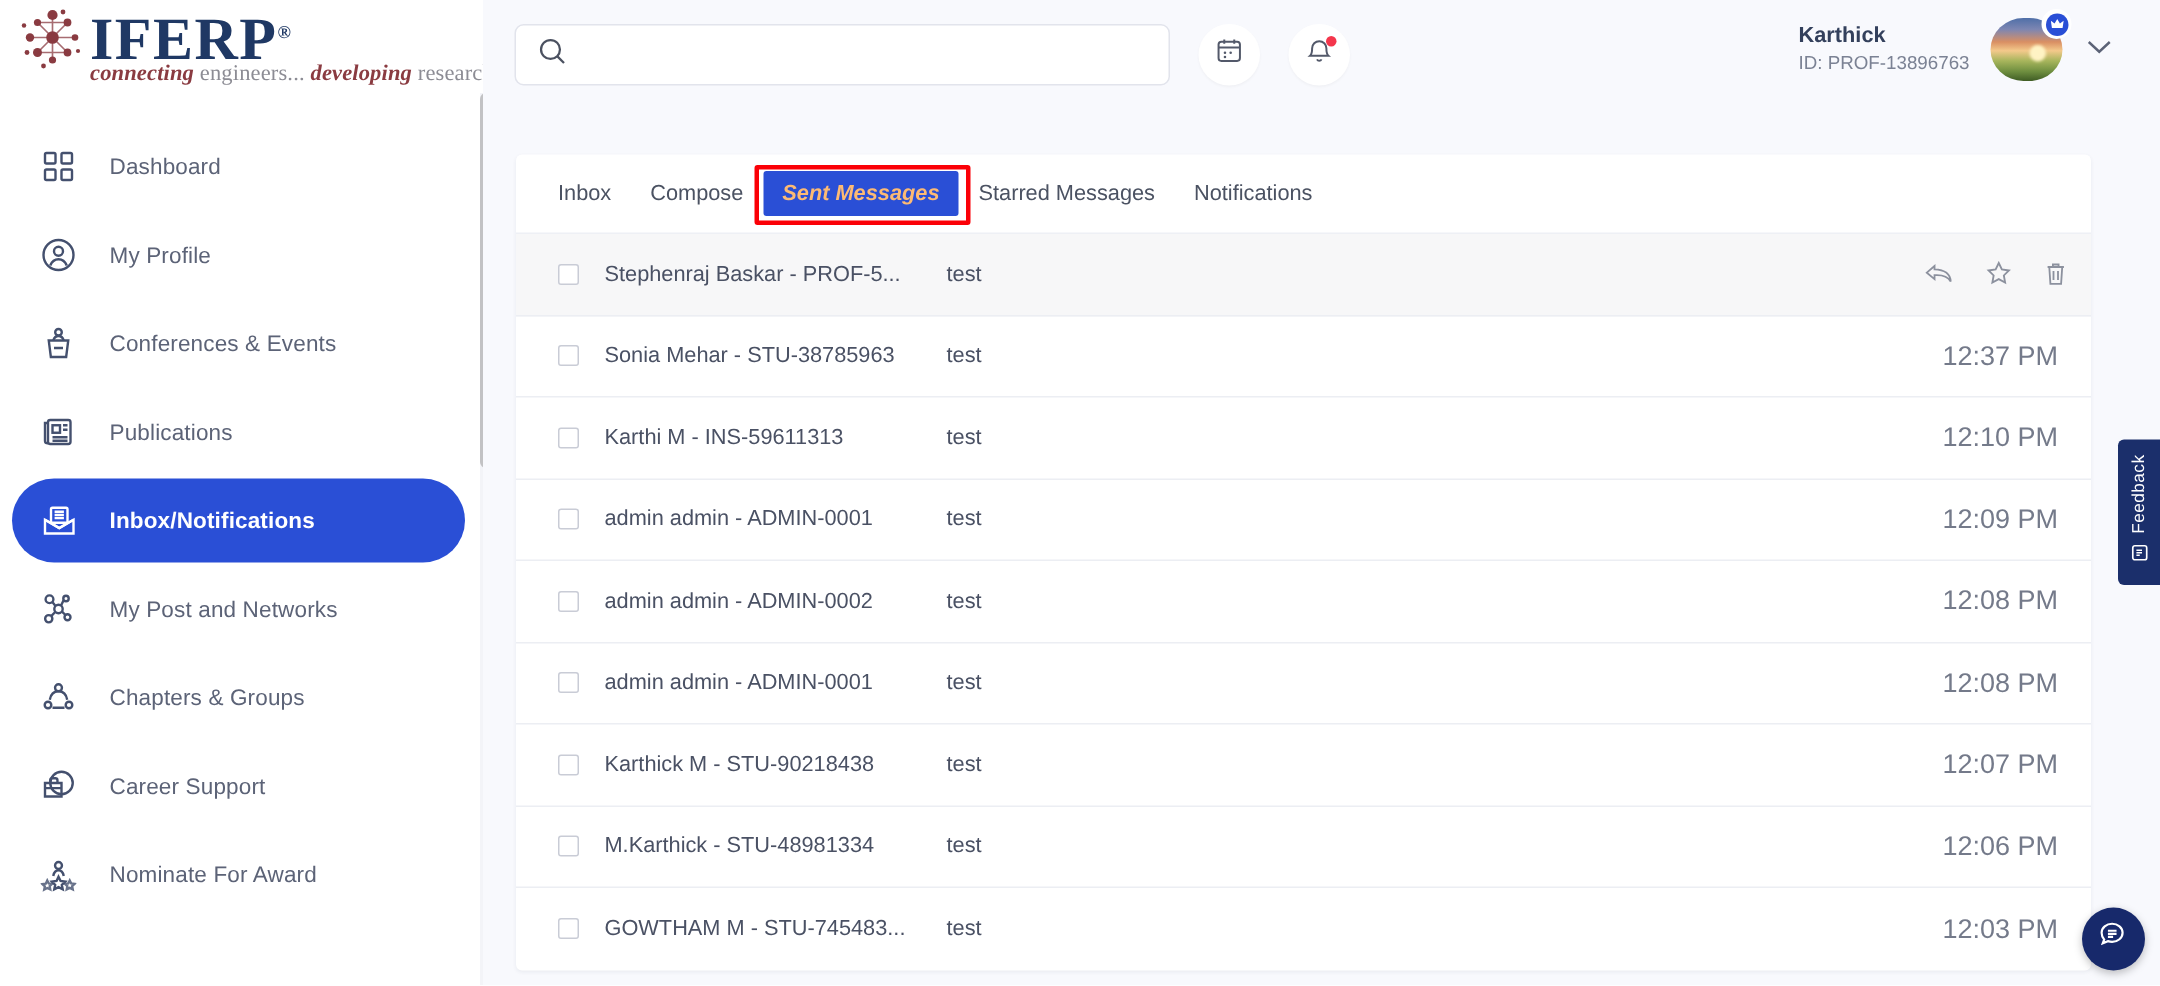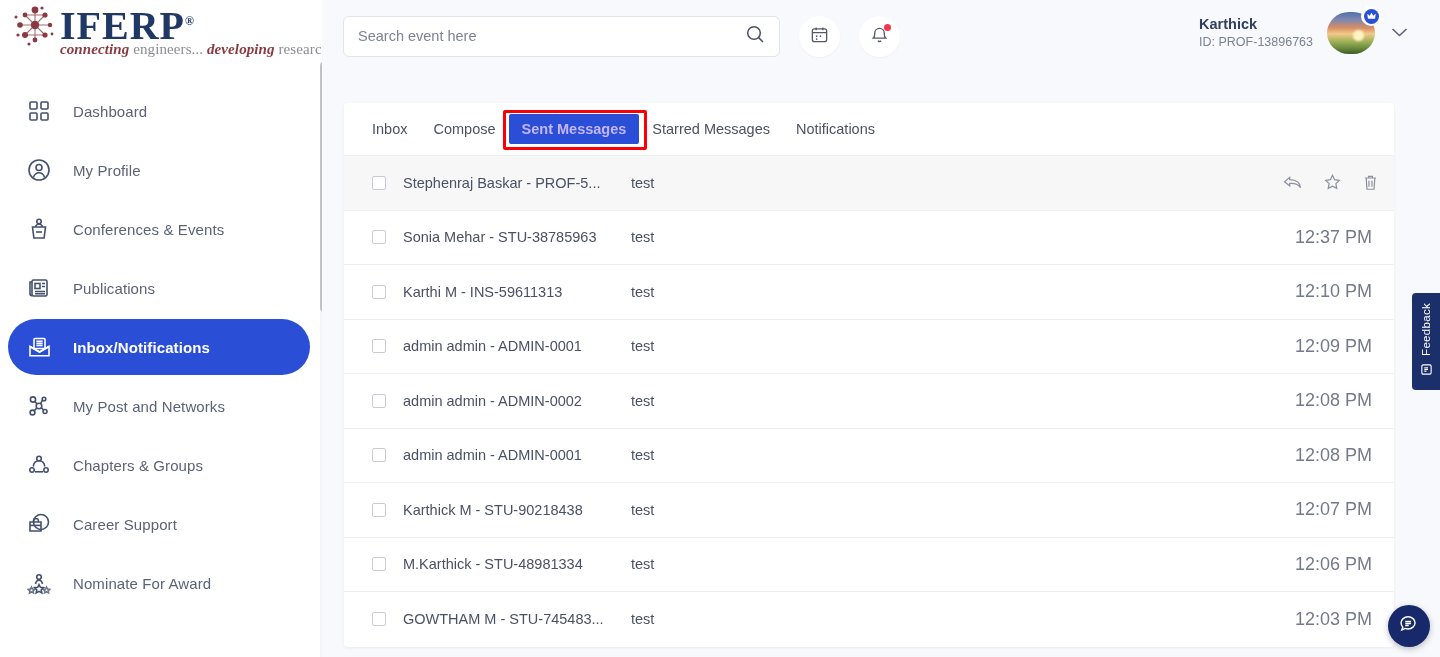--- a/index.html
+++ b/index.html
@@ -120,21 +120,21 @@
     box-shadow: 0 1px 3px rgba(32,41,77,.07);
   }
   .tabs {
     display: flex; align-items: center; height: 53px; padding-left: 15px;
     border-bottom: 1px solid #eef0f5; position: relative;
   }
   .tab {
     font-size: 14.5px; color: #4b5262; padding: 7px 13px; cursor: pointer;
     border-radius: 2px; white-space: nowrap;
   }
-  .tab.active { background: #2a4fd6; color: #c4b5fd; font-weight: 700; }
+  .tab.active { background: #2a4fd6; color: #fdba74; font-weight: 700; font-style: italic; }
   .tab-highlight {
     position: absolute; left: 159px; top: 7px; width: 144px; height: 40px;
     border: 3px solid #fb0007; border-radius: 2px; pointer-events: none;
   }
 
   .msg-list { }
   .msg-row {
     display: flex; align-items: center; height: 54.5px;
     border-bottom: 1px solid #eceef3; padding-left: 28px; position: relative;
     cursor: pointer;
@@ -332,21 +332,20 @@
     </nav>
 
     <div class="sb-scroll-track"></div>
     <div class="sb-scroll-thumb"></div>
   </aside>
 
   <section class="main">
 
     <header class="topbar">
       <div class="search-box">
-        <input type="text" placeholder="Search event here" style="">
         <span>
           <svg width="20" height="20" viewBox="0 0 20 20" fill="none" stroke="#4b5160" stroke-width="1.5">
               <circle cx="9" cy="9" r="6.3"></circle>
               <path d="M13.6 13.6L18 18"></path>
             </svg>
         </span>
       </div>
 
       <div class="icon-btn">
         <span>

